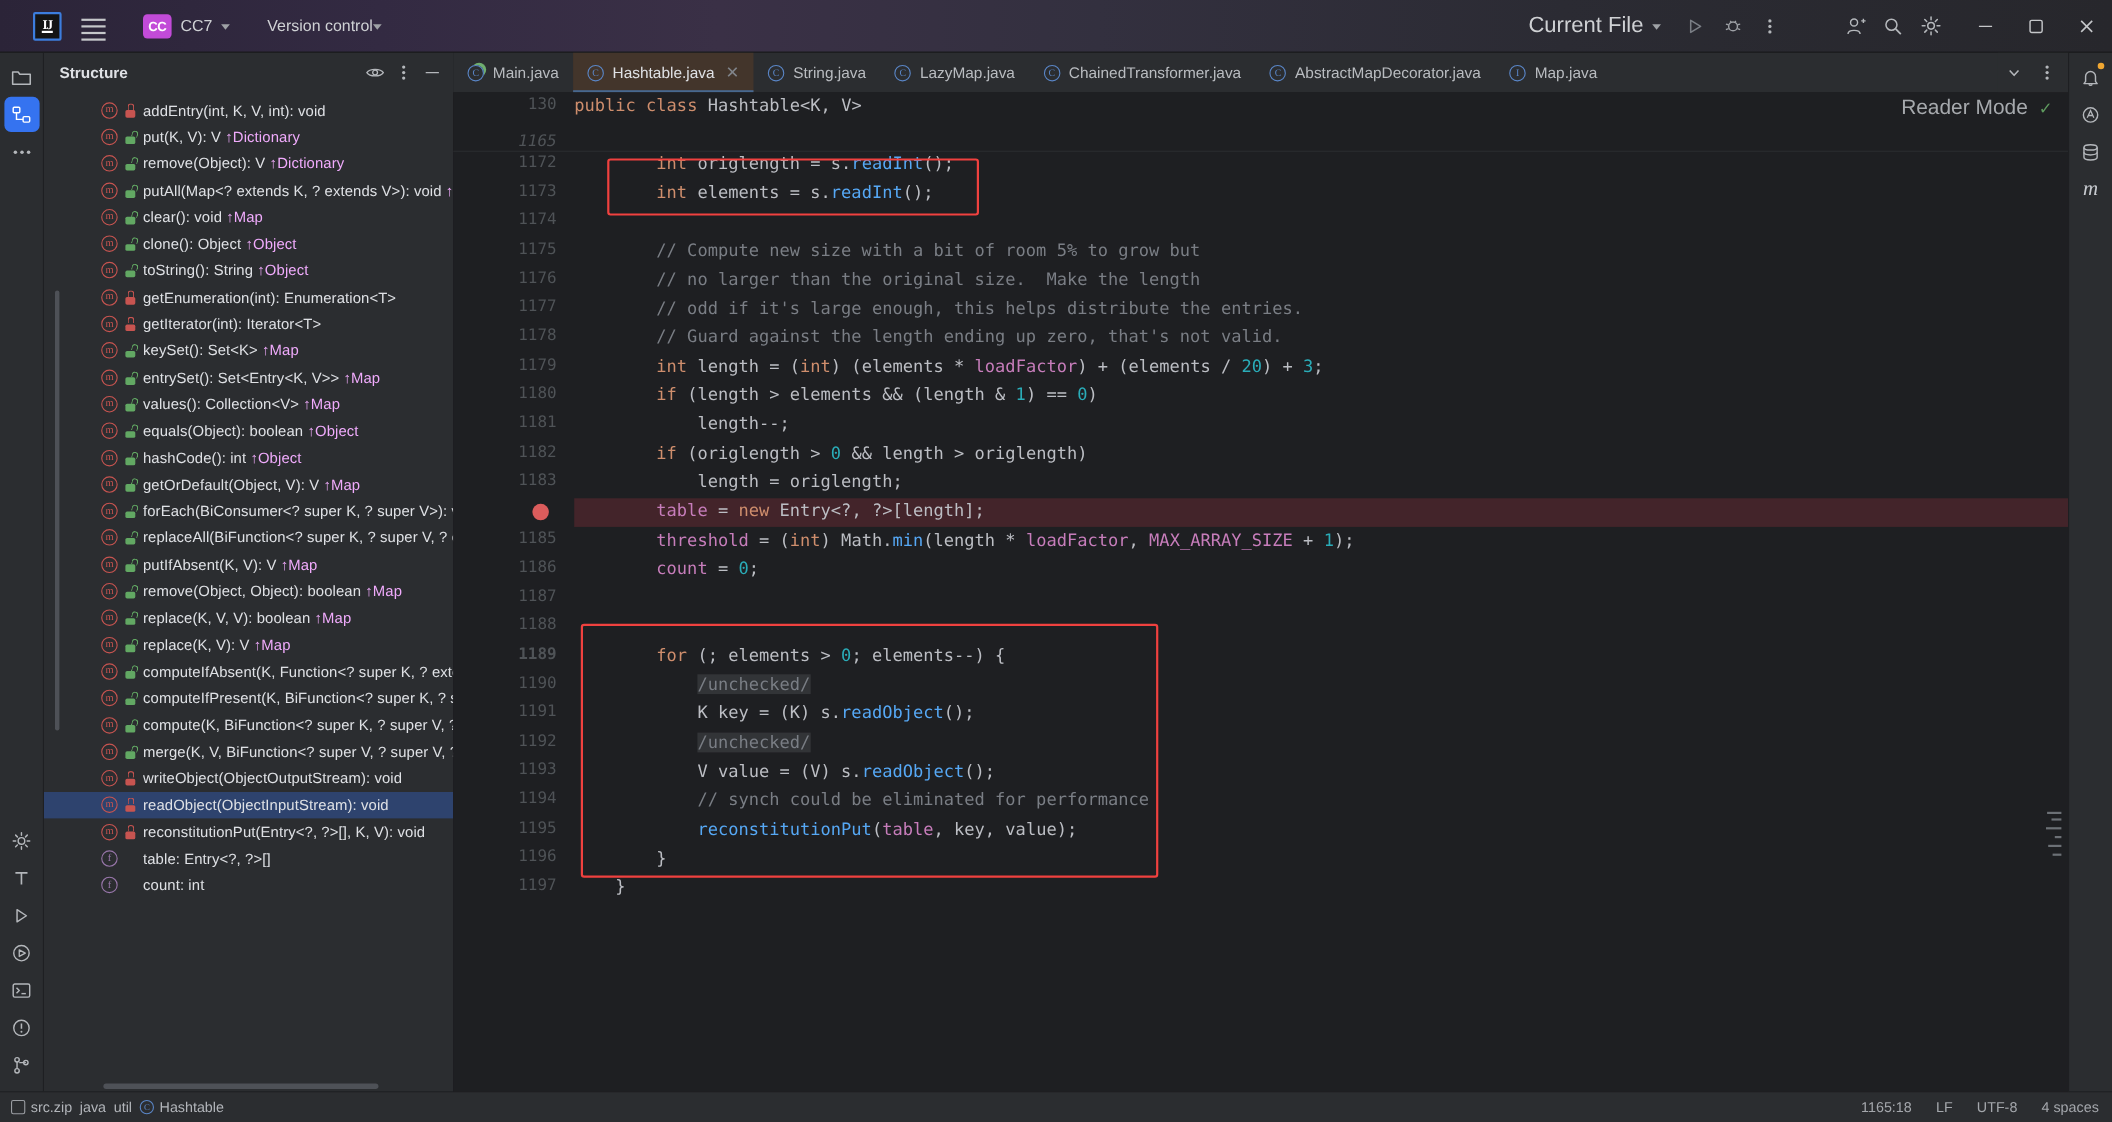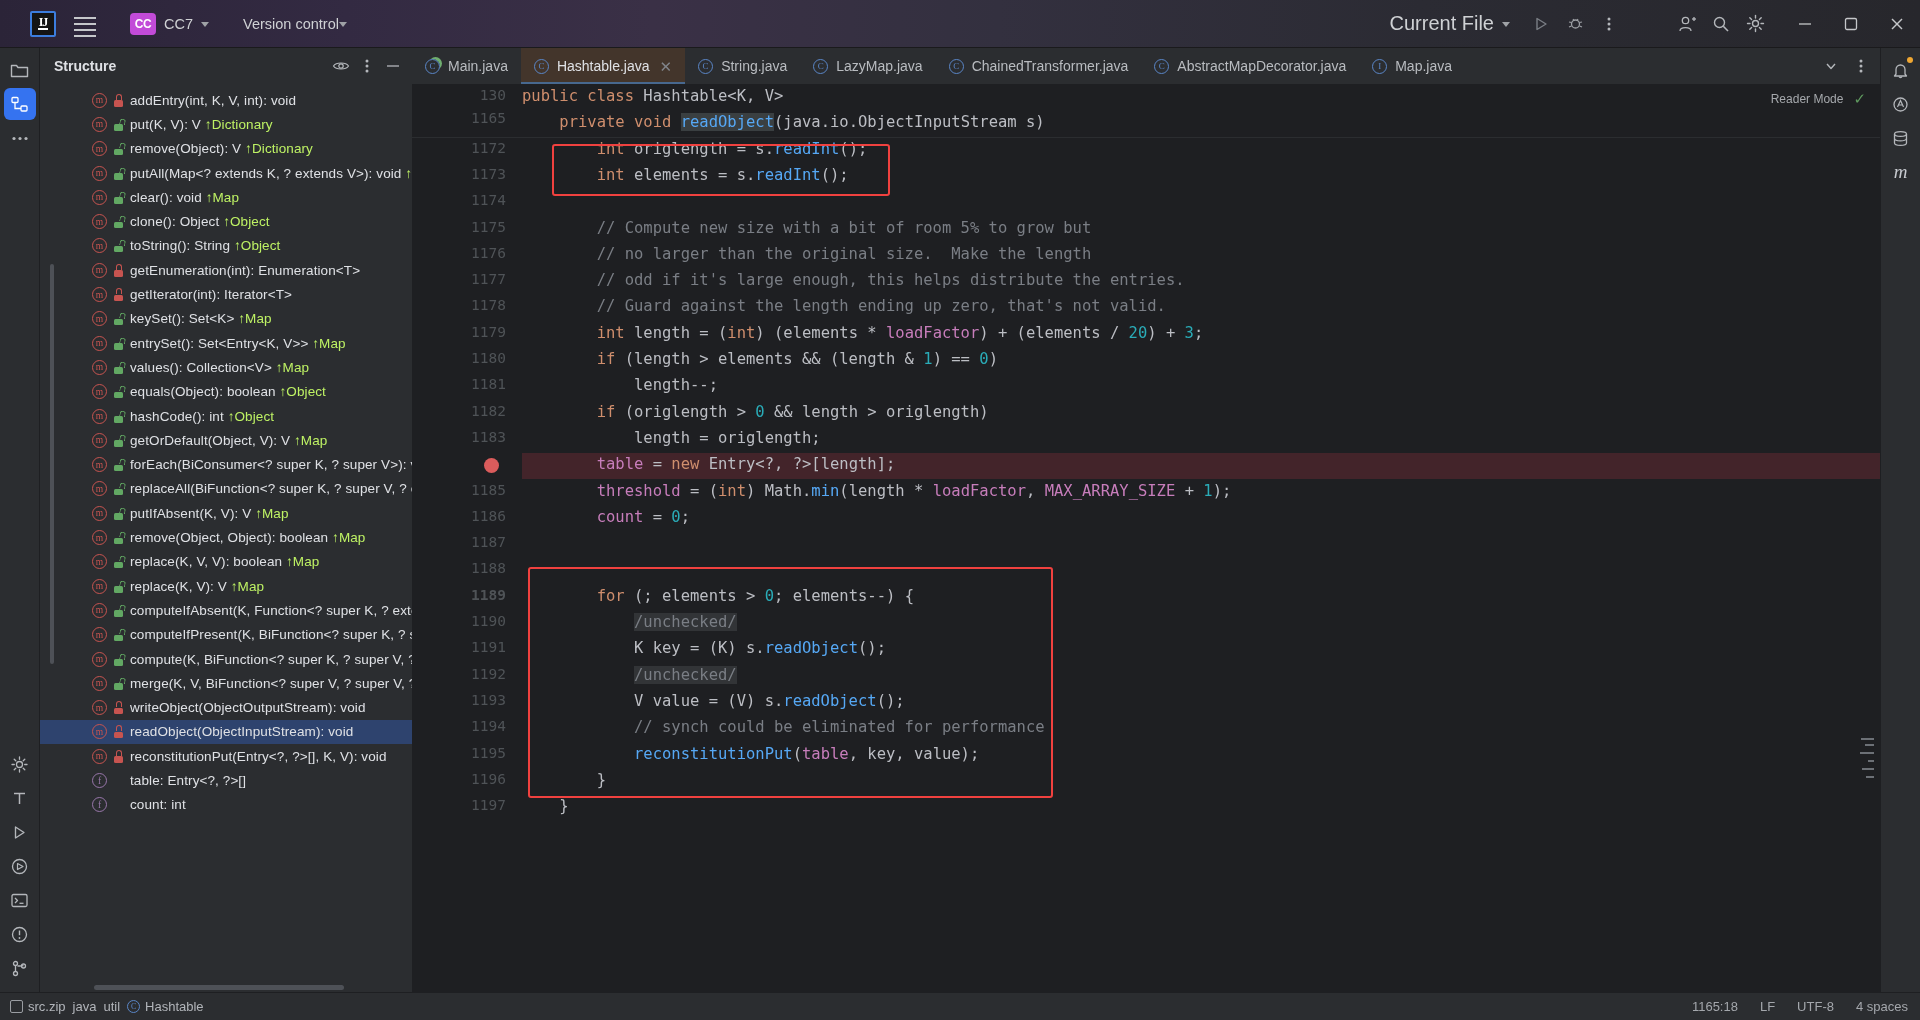--- a/index.html
+++ b/index.html
@@ -73,21 +73,21 @@
   .structure { width: 372px; flex: 0 0 372px; background:#2b2d30; display:flex; flex-direction:column; min-width:0;}
   .st-header { height: 36px; flex:0 0 36px; display:flex; align-items:center; padding: 0 6px 0 14px; }
   .st-title { color:#dfe1e5; font-size:14px; font-weight:700; flex:1 1 auto;}
   .st-hicon { width:26px;height:26px;display:flex;align-items:center;justify-content:center;color:#b4b7bb;border-radius:4px;}
   .st-list { flex:1 1 auto; overflow:hidden; position:relative; padding-top: 4px;}
   .st-row {
     height: 24.3px; display:flex; align-items:center; gap:6px; padding-left: 52px; white-space:nowrap; position:relative;
   }
   .st-row.sel { background:#2e436e; }
   .st-row .lbl { color:#dfe1e5; font-size:13.5px; letter-spacing:0.1px;}
-  .st-row .inh { color:#bef264; }
+  .st-row .inh { color:#f0abfc; }
   .ic-m { width:15px;height:15px;flex:0 0 15px; border:1.6px solid #c75450; border-radius:50%;
           color:#c75450; font-size:9.5px; display:flex;align-items:center;justify-content:center;
           font-family:"Liberation Serif", serif; font-style:normal;}
   .ic-f { width:15px;height:15px;flex:0 0 15px; border:1.6px solid #9876aa; border-radius:50%;
           color:#9876aa; font-size:9.5px; display:flex;align-items:center;justify-content:center;
           font-family:"Liberation Serif", serif;}
   .ic-lock { width:11px; flex:0 0 11px; height:13px; position:relative; }
   .ic-lock .bdy { position:absolute; left:1px; bottom:0; width:9px; height:6.5px; border-radius:1.5px; }
   .ic-lock .sh { position:absolute; left:2.6px; top:0px; width:6px; height:6px; border-radius:3px 3px 0 0; border-style:solid; border-width:1.6px; border-bottom:none;}
   .ic-lock.priv .bdy{ background:#c75450;} .ic-lock.priv .sh{border-color:#c75450;}
@@ -102,21 +102,21 @@
   .tab.active { background:#43352b; color:#dfe1e5; }
   .tab.active:after{content:""; position:absolute; left:0;right:0;bottom:0;height:2px;background:#47688f;}
   .tab .cicon { width:15px;height:15px;border-radius:50%;border:1.6px solid #5a86c7; color:#5a86c7;
                 font-size:9px; display:flex;align-items:center;justify-content:center; font-family:"Liberation Serif",serif;}
   .tab-close { color:#80848a; font-size:15px; line-height:1; margin-left:2px;}
   .tabs-right{ position:absolute; right:0; top:0; height:100%; display:flex; align-items:center; background:#2b2d30; padding-right:4px;}
   .tabs-right .ti{width:30px;height:30px;display:flex;align-items:center;justify-content:center;color:#b4b7bb;}
 
   .editor-main { flex:1 1 auto; position:relative; overflow:hidden; background:#1e1f22;}
   .reader-bar { position:absolute; right: 0px; top:0px; height:30px; display:flex; align-items:center; gap:10px; padding-right:14px; z-index:6;}
-  .reader-bar .rl { color:#a6a9ad; font-size:12px;}
+  .reader-bar .rl { color:#a6a9ad; font-size:19px;}
   .chk { color:#5f9a5f; font-size:15px; }
 
   .code-area { display:flex; position:relative; height:100%; }
   .gutter { width: 110px; flex:0 0 110px; position:relative; }
   .code-pane { flex:1 1 auto; position:relative; min-width:0; }
   .ln { position:absolute; right: 16px; color:#4f5357; font-size:14.5px;
         font-family:"DejaVu Sans Mono","Liberation Mono",monospace; text-align:right; }
   .bp { position:absolute; left:72px; width:15px;height:15px;border-radius:50%;background:#db5c5c; }
   .cl { position:absolute; left:0; white-space:pre; font-size:15.5px;
         font-family:"DejaVu Sans Mono","Liberation Mono",monospace; color:#bcbec4; letter-spacing:0px;}
@@ -639,21 +639,21 @@
       <div class="editor-main">
           <div style="position: absolute; left: 0px; right: 0px; top: 0px; height: 54px; background: rgb(30, 31, 34); z-index: 1;"></div>
         <div class="reader-bar">
           <div class="rl">Reader Mode</div>
           <div class="chk">✓</div>
         </div>
 
         <div class="code-area">
           <div class="gutter" id="gutter">
               <div class="ln" style="top: 3px; z-index: 2;">130</div>
-              <div class="ln" style="top: 26px; z-index: 2;">1165</div>
+              <div class="ln" style="top: 37px; z-index: 2; font-style: italic;">1165</div>
               <div class="ln" style="top: 55.6px;">1172</div>
               <div class="ln" style="top: 81.9px;">1173</div>
               <div class="ln" style="top: 108.2px;">1174</div>
               <div class="ln" style="top: 134.5px;">1175</div>
               <div class="ln" style="top: 160.8px;">1176</div>
               <div class="ln" style="top: 187.1px;">1177</div>
               <div class="ln" style="top: 213.4px;">1178</div>
               <div class="ln" style="top: 239.7px;">1179</div>
               <div class="ln" style="top: 266px;">1180</div>
               <div class="ln" style="top: 292.3px;">1181</div>
@@ -669,21 +669,20 @@
               <div class="ln" style="top: 555.3px;">1191</div>
               <div class="ln" style="top: 581.6px;">1192</div>
               <div class="ln" style="top: 607.9px;">1193</div>
               <div class="ln" style="top: 634.2px;">1194</div>
               <div class="ln" style="top: 660.5px;">1195</div>
               <div class="ln" style="top: 686.8px;">1196</div>
               <div class="ln" style="top: 713.1px;">1197</div>
             </div>
           <div class="code-pane" id="code-pane">
               <div class="cl" style="top: 3px; z-index: 2;"><span class="kw">public</span> <span class="kw">class</span> Hashtable&lt;K, V&gt;</div>
-              <div class="cl" style="top: 29.3px; z-index: 2;">    <span class="kw">private</span> <span class="kw">void</span> <span class="mcall-hl"><span class="mth">readObject</span></span>(java.io.ObjectInputStream s)</div>
               <div class="cl" style="top: 55.6px;">        <span class="kw">int</span> origlength = s.<span class="mth">readInt</span>();</div>
               <div class="cl" style="top: 81.9px;">        <span class="kw">int</span> elements = s.<span class="mth">readInt</span>();</div>
               <div class="cl" style="top: 108.2px;"></div>
               <div class="cl" style="top: 134.5px;"><span class="cm">        // Compute new size with a bit of room 5% to grow but</span></div>
               <div class="cl" style="top: 160.8px;"><span class="cm">        // no larger than the original size.  Make the length</span></div>
               <div class="cl" style="top: 187.1px;"><span class="cm">        // odd if it's large enough, this helps distribute the entries.</span></div>
               <div class="cl" style="top: 213.4px;"><span class="cm">        // Guard against the length ending up zero, that's not valid.</span></div>
               <div class="cl" style="top: 239.7px;">        <span class="kw">int</span> length = (<span class="kw">int</span>) (elements * <span class="fld">loadFactor</span>) + (elements / <span class="num">20</span>) + <span class="num">3</span>;</div>
               <div class="cl" style="top: 266px;">        <span class="kw">if</span> (length &gt; elements &amp;&amp; (length &amp; <span class="num">1</span>) == <span class="num">0</span>)</div>
               <div class="cl" style="top: 292.3px;">            length--;</div>

